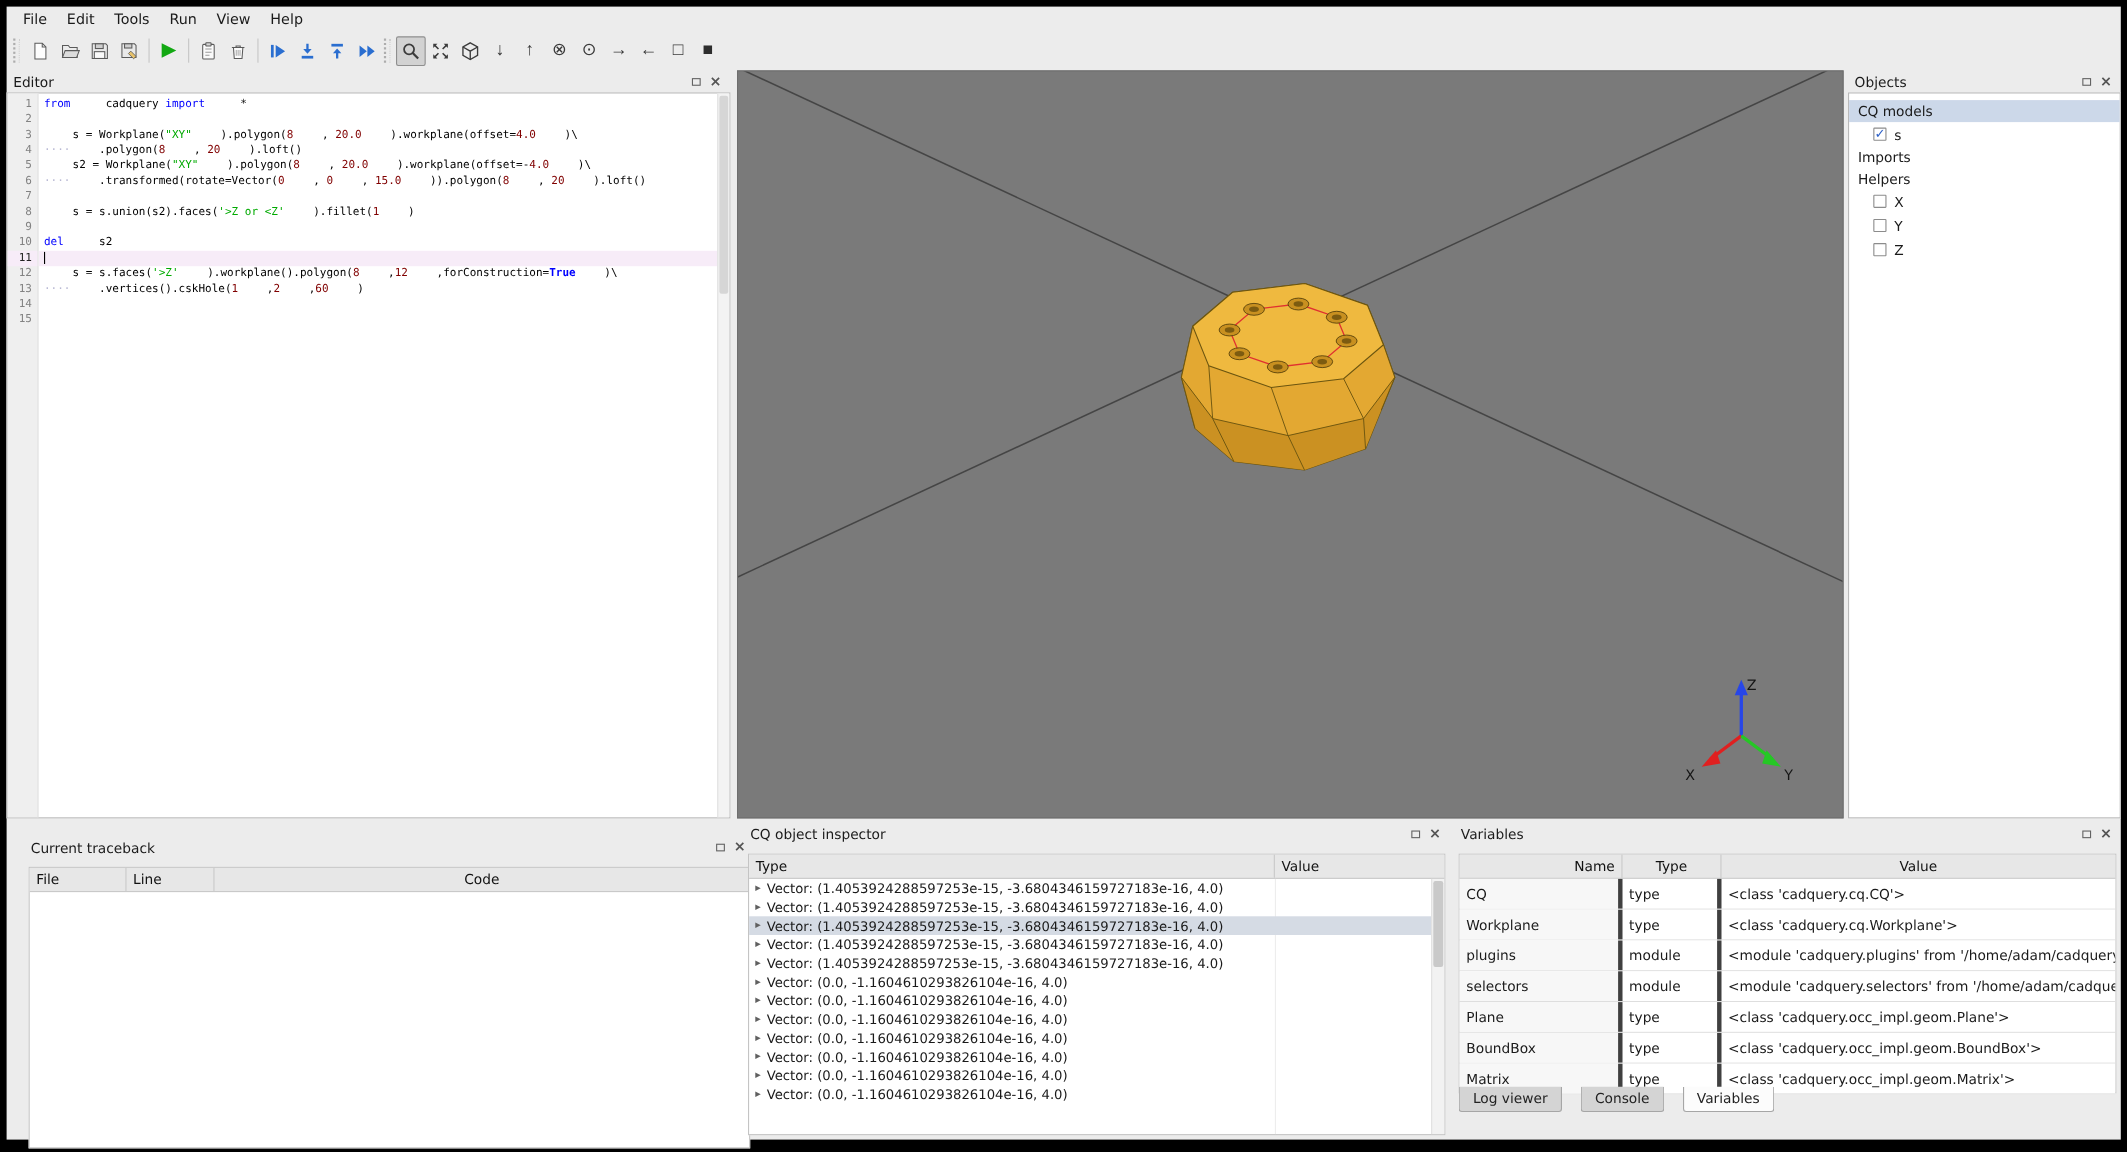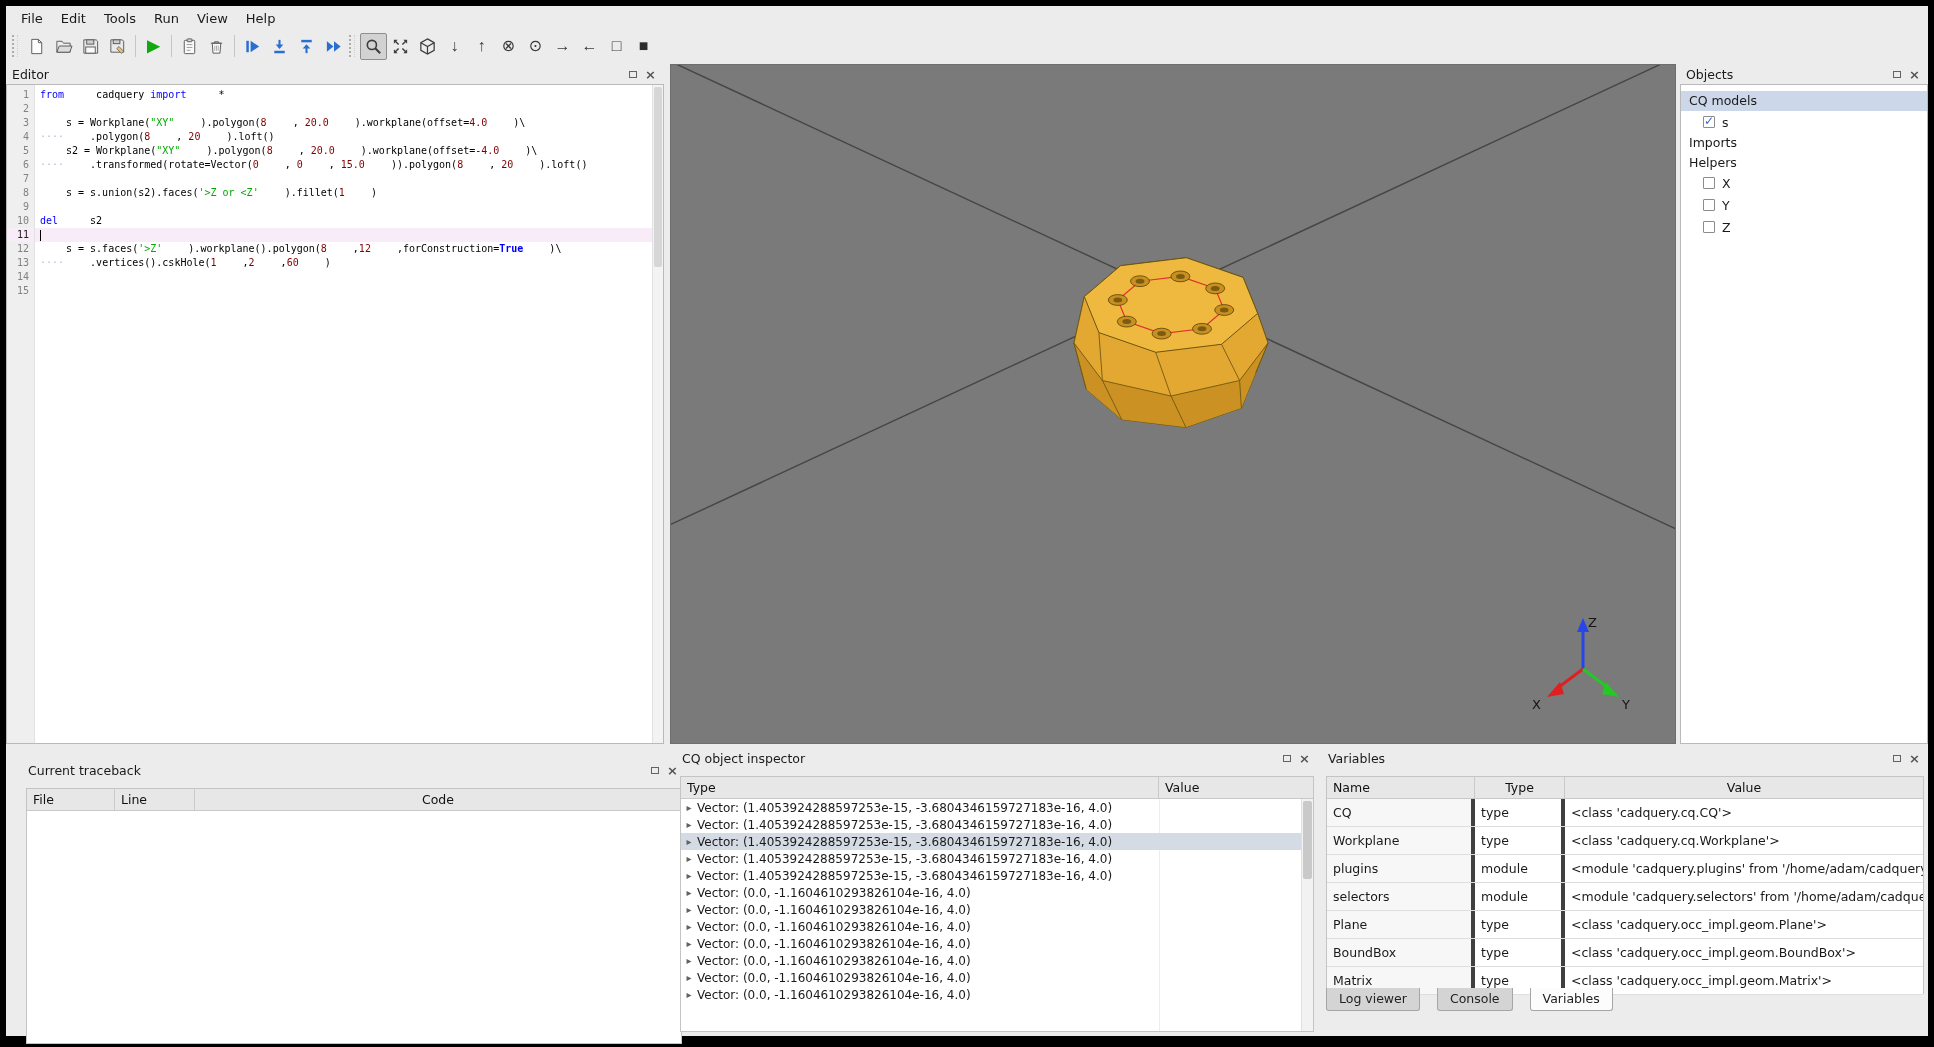--- a/index.html
+++ b/index.html
@@ -63,21 +63,21 @@
   
   .traceback-dock { position:absolute; left:0; top:754px; width:664px; height:288px;margin-left:16px; }
   .inspector-dock { position:absolute; left:670px; top:742px; width:642px; height:288px; }
   .variables-dock { position:absolute; left:1316px; top:742px; width:606px; height:288px; }
 
   .tbl { position:absolute; background:#fff; border:1px solid #c4c4c4; }
   .tbl-head { display:flex; height:22px; background:#e7e7e7; border-bottom:1px solid #c9c9c9; font-size:12.5px; color:#111; }
   .hc { line-height:21px; padding:0 6px; border-right:1px solid #c9c9c9; overflow:hidden; white-space:nowrap; }
   .tbc0 { width:88px; } .tbc1 { width:80px; } .tbc2 { flex:1; border-right:none;text-align:center; }
   .inc0 { width:478px; } .inc1 { flex:1; border-right:none; }
-  .vhc0 { width:148px; text-align:left; } .vhc1 { width:90px; text-align:center; } .vhc2 { flex:1; text-align:center; border-right:none; }
+  .vhc0 { width:148px; text-align:right; } .vhc1 { width:90px; text-align:center; } .vhc2 { flex:1; text-align:center; border-right:none; }
 
   .traceback-tbl { left:4px; top:28px; right:4px; bottom:4px; }
   .inspector-tbl { left:4px; top:28px; right:4px; bottom:4px; }
   .variables-tbl { left:4px; top:28px; right:4px; height:218px; }
 
   .insp-rows { position:absolute; left:0; top:22px; right:12px; }
   .insp-row { height:17px; font-size:12px; white-space:nowrap; overflow:hidden; display:flex; align-items:center; }
   .insp-row .tri { color:#606060; font-size:10px; width:16px; text-align:center; flex:0 0 auto; }
   .insp-row.sel { background:#d5dbe4; }
   .insp-colsep { position:absolute; left:478px; top:22px; bottom:0; width:1px; background:#ededed; }

